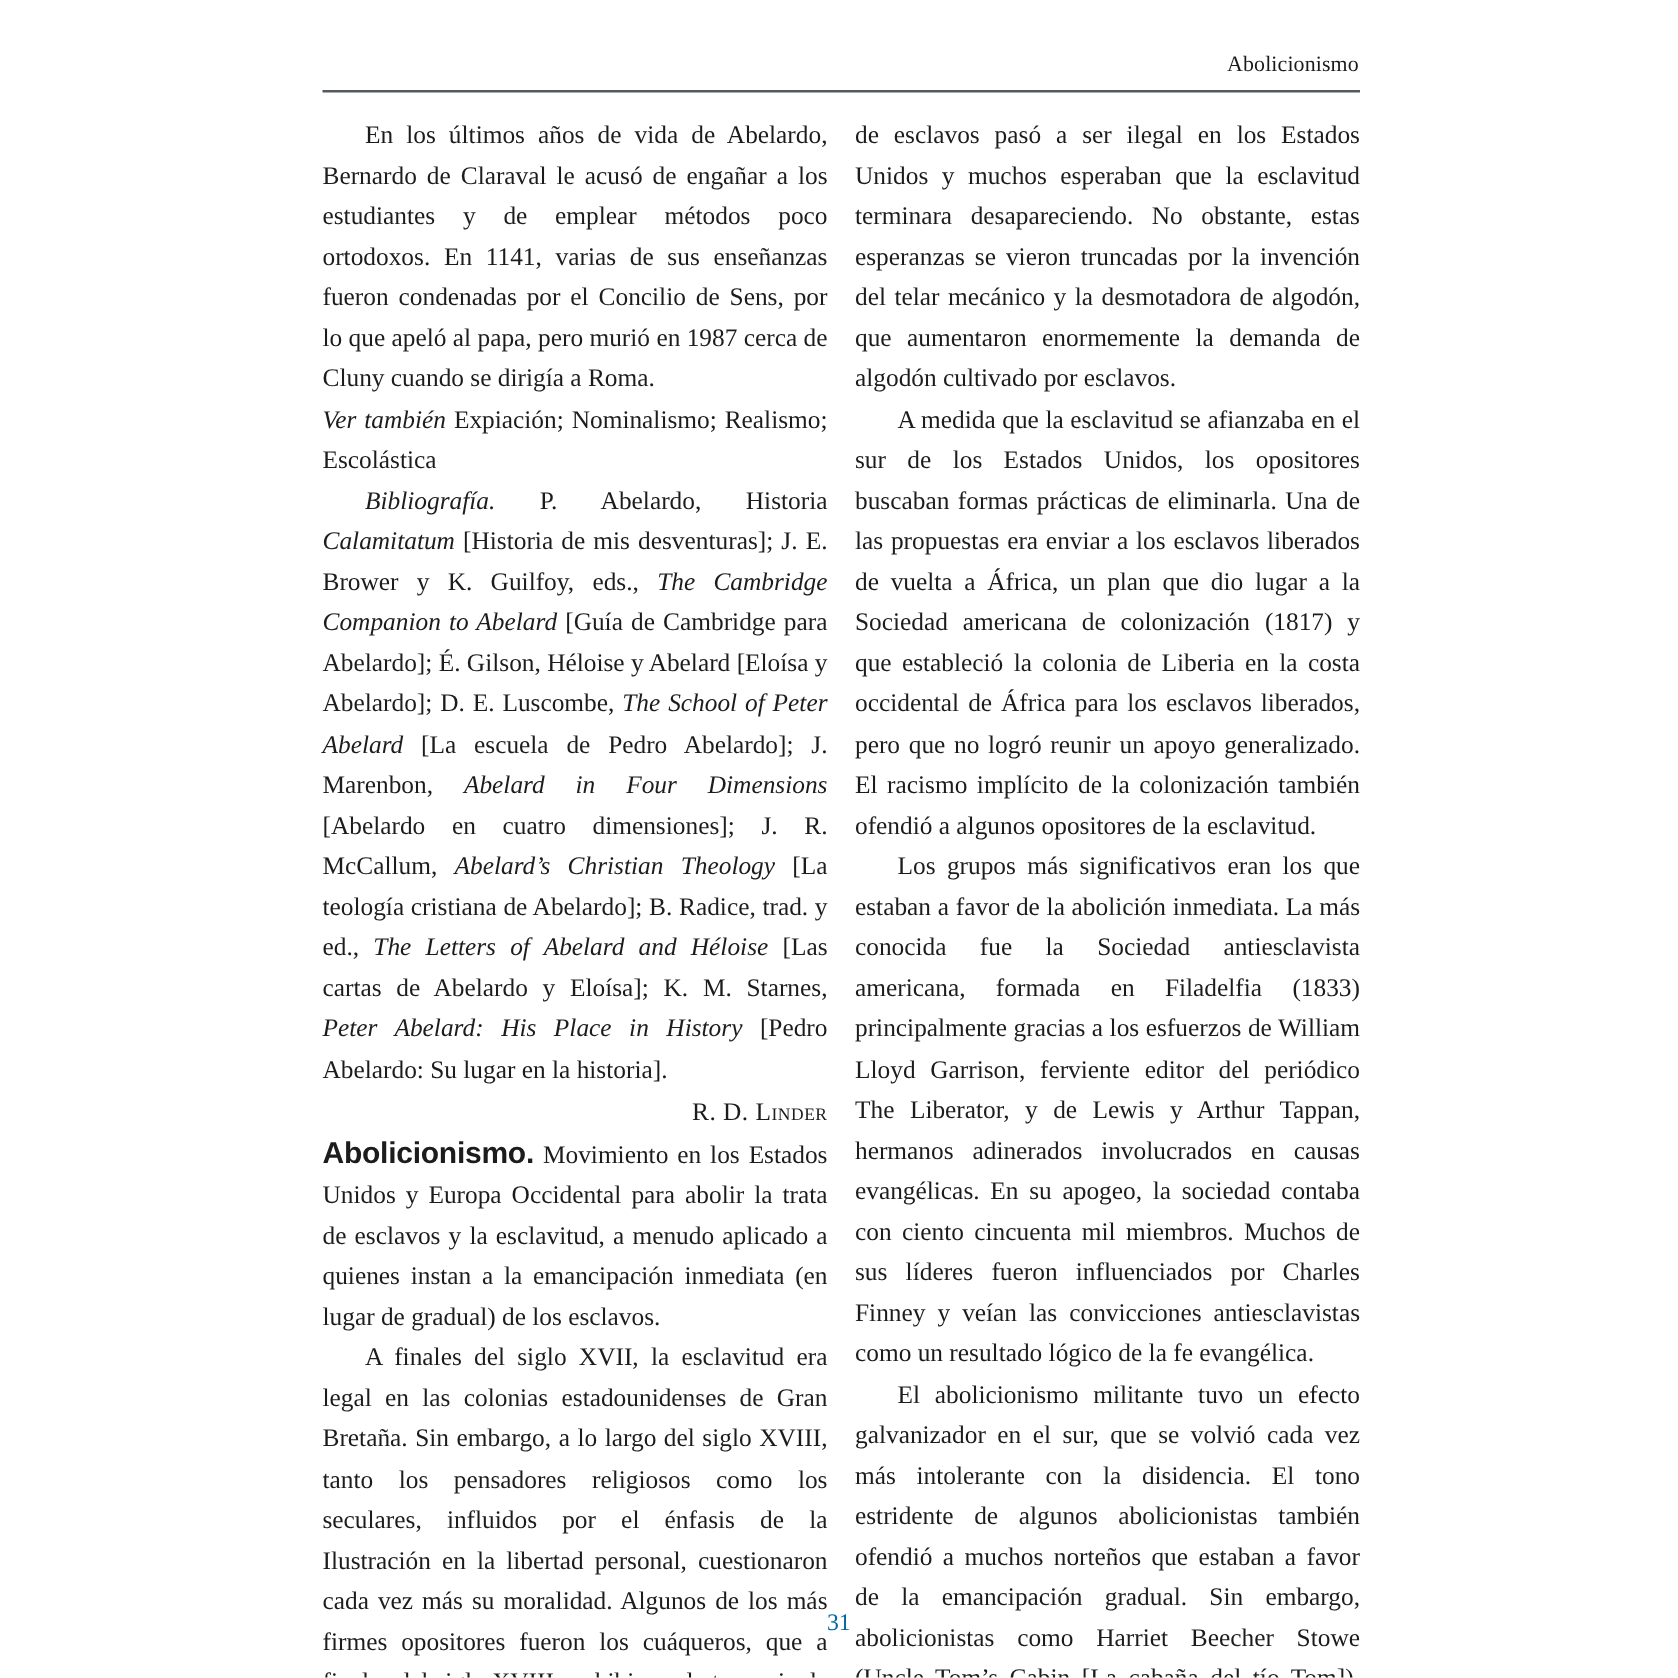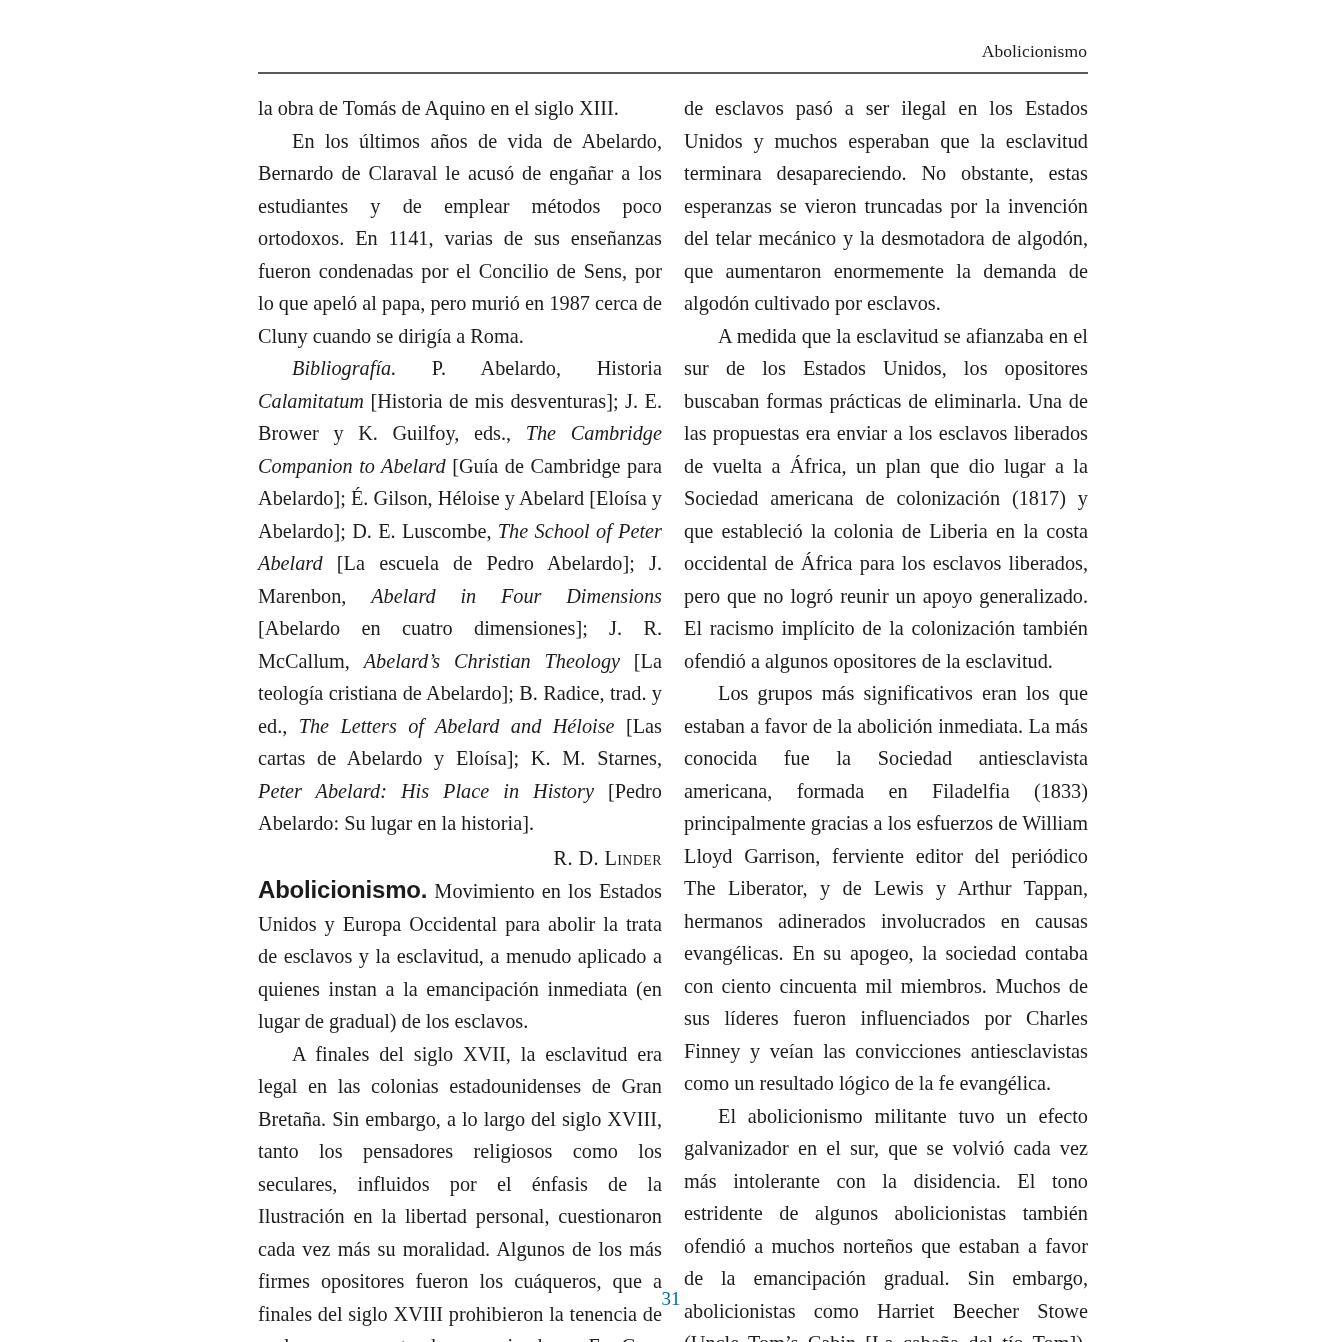--- a/index.html
+++ b/index.html
@@ -115,24 +115,24 @@
 
   <div class="running-head">
     <span class="running-head-title">Abolicionismo</span>
   </div>
   <div class="head-rule"></div>
 
   <div class="columns">
 
     <div class="col col-left">
 
-      <p class="noindent">la obra de Tomás de Aquino en el siglo XIII.</p>
 
       <p class="indent last-line-left">En los últimos años de vida de Abelardo, Bernardo de Claraval le acusó de engañar a los estudiantes y de emplear métodos poco ortodoxos. En 1141, varias de sus enseñanzas fueron condenadas por el Concilio de Sens, por lo que apeló al papa, pero murió en 1987 cerca de Cluny cuando se dirigía a Roma.</p>
 
+      <p class="noindent gap-before last-line-left"><span class="it">Ver también</span> <span>Expiación; Nominalismo; Realismo; Escolástica</span></p>
 
       <p class="indent gap-before last-line-left"><span class="it">Bibliografía.</span><span><span> P. Abelardo, Historia </span><span class="it">Calamitatum</span><span> [Historia de mis desventuras]; J. E. Brower y K. Guilfoy, eds., </span><span class="it">The Cambridge Companion to Abelard</span><span> [Guía de Cambridge para Abelardo]; É. Gilson, Héloise y Abelard [Eloísa y Abelardo]; D. E. Luscombe, </span><span class="it">The School of Peter Abelard</span><span> [La escuela de Pedro Abelardo]; J. Marenbon, </span><span class="it">Abelard in Four Dimensions</span><span> [Abelardo en cuatro dimensiones]; J. R. McCallum, </span><span class="it">Abelard’s Christian Theology</span><span> [La teología cristiana de Abelardo]; B. Radice, trad. y ed., </span><span class="it">The Letters of Abelard and Héloise</span><span> [Las cartas de Abelardo y Eloísa]; K. M. Starnes, </span><span class="it">Peter Abelard: His Place in History</span><span> [Pedro Abelardo: Su lugar en la historia].</span></span></p>
 
       <div class="signature"><span class="smallcaps">R. D. Linder</span></div>
 
       <p class="noindent gap-before last-line-left"><span class="headword">Abolicionismo.</span><span> Movimiento en los Estados Unidos y Europa Occidental para abolir la trata de esclavos y la esclavitud, a menudo aplicado a quienes instan a la emancipación inmediata (en lugar de gradual) de los esclavos.</span></p>
 
       <p class="indent">A finales del siglo XVII, la esclavitud era legal en las colonias estadounidenses de Gran Bretaña. Sin embargo, a lo largo del siglo XVIII, tanto los pensadores religiosos como los seculares, influidos por el énfasis de la Ilustración en la libertad personal, cuestionaron cada vez más su moralidad. Algunos de los más firmes opositores fueron los cuáqueros, que a finales del siglo XVIII prohibieron la tenencia de esclavos por parte de sus miembros. En Gran Bretaña, William Wilberforce, profundamente influenciado por el cristianismo evangélico, lideró con vigor la exitosa lucha en el Parlamento para abolir el comercio de esclavos (1807). En 1808 la importación</p>
     </div>
 

